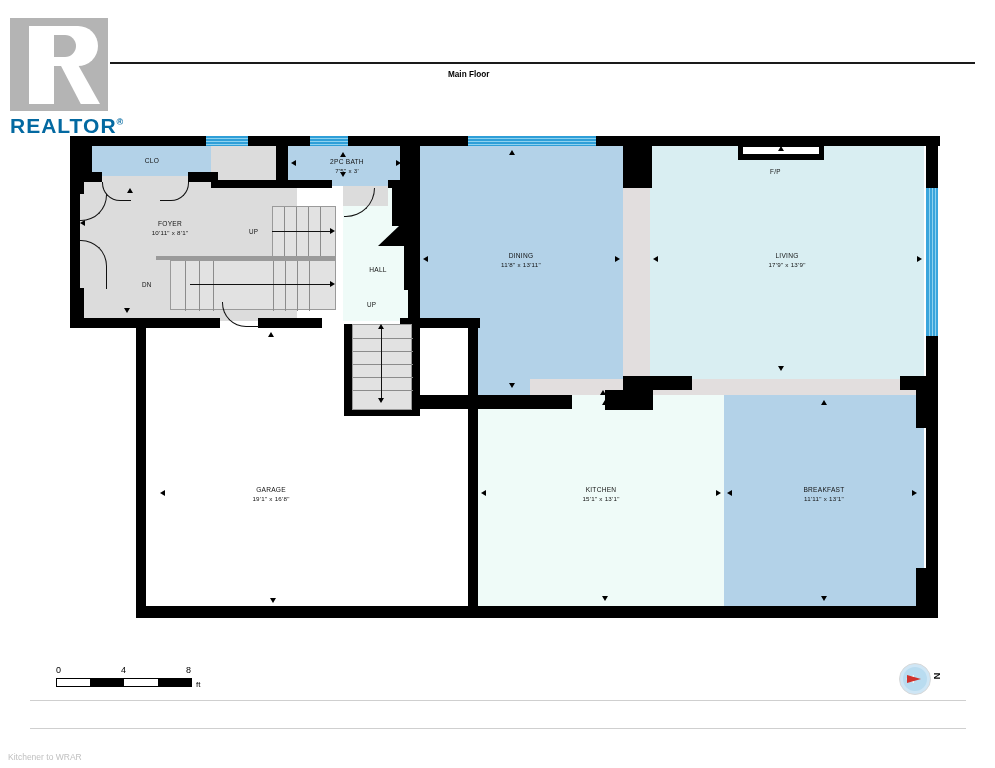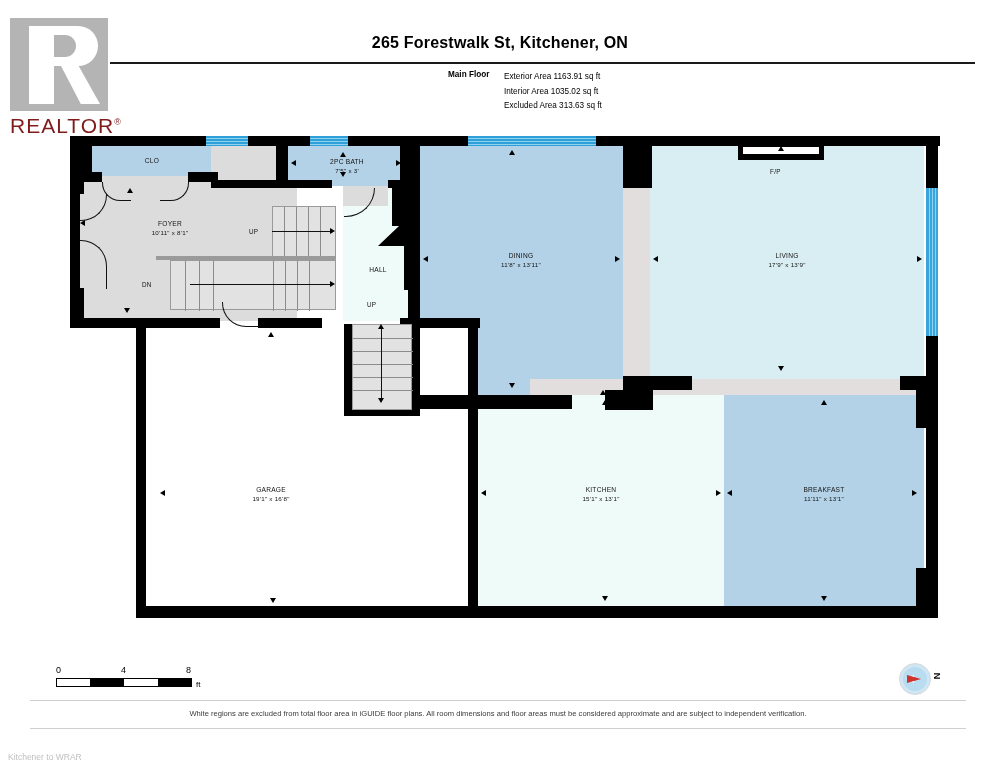--- a/index.html
+++ b/index.html
@@ -14,21 +14,21 @@
   #page{position:relative;width:995px;height:768px;}
 
   
   .logo{position:absolute;left:10px;top:18px;width:110px;height:118px;}
   .logo-sq{position:absolute;left:0;top:0;width:98px;height:93px;background:#b4b4b4;}
   .logo-r-stem{position:absolute;left:19px;top:8px;width:25px;height:78px;background:#fff;}
   .logo-r-bowl{position:absolute;left:44px;top:8px;width:44px;height:40px;background:#fff;border-radius:0 22px 22px 0;}
   .logo-r-hole{position:absolute;left:44px;top:17px;width:22px;height:22px;background:#b4b4b4;border-radius:0 11px 11px 0;}
   .logo-r-leg{position:absolute;left:50px;top:46px;width:40px;height:40px;background:#fff;
     clip-path:polygon(0 0, 44% 0, 100% 100%, 52% 100%);}
-  .logo-word{position:absolute;left:0;top:96px;font-size:21px;font-weight:400;letter-spacing:1px;color:#7f1d1d;}
+  .logo-word{position:absolute;left:0;top:96px;font-size:21px;font-weight:700;letter-spacing:1px;color:#0369a1;}
   .logo-word sup{font-size:9px;}
 
   .title{position:absolute;left:120px;top:34px;width:760px;text-align:center;
     font-size:16px;font-weight:bold;letter-spacing:.2px;}
   .title-rule{position:absolute;left:110px;top:62px;width:865px;height:2px;background:#1a1a1a;}
   .meta-label{position:absolute;left:448px;top:70px;font-size:8.2px;font-weight:bold;}
   .meta-lines{position:absolute;left:504px;top:70px;font-size:8.2px;line-height:14.5px;}
 
   
   #plan{position:absolute;left:0;top:128px;width:995px;height:500px;}
@@ -91,29 +91,23 @@
     <div class="logo-sq"></div>
     <div class="logo-r-stem"></div>
     <div class="logo-r-bowl"></div>
     <div class="logo-r-hole"></div>
     <div class="logo-r-leg"></div>
     <div class="logo-word">
       <span>REALTOR</span><sup>®</sup>
     </div>
   </div>
 
-  <div class="title">265 Forestwalk St, Kitchener, ON</div>
   <div class="title-rule"></div>
 
   <div class="meta-label">Main Floor</div>
-  <div class="meta-lines">
-    <div>Exterior Area 1163.91 sq ft</div>
-    <div>Interior Area 1035.02 sq ft</div>
-    <div>Excluded Area 313.63 sq ft</div>
-  </div>
 
   <div id="plan">
 
     <div class="room" style="left:92px;top:16px;width:119px;height:32px;background:#b3d2e8;"></div>
 
     <div class="room" style="left:211px;top:16px;width:86px;height:42px;background:#dcdcdc;"></div>
 
     <div class="room" style="left:78px;top:48px;width:219px;height:145px;background:#dcdcdc;"></div>
 
     <div class="room" style="left:288px;top:16px;width:118px;height:42px;background:#b3d2e8;"></div>
@@ -336,17 +330,16 @@
 
 
   <div class="compass">
     <div class="dial"></div>
     <div class="needle2"></div>
     <div class="needle"></div>
   </div>
   <div class="compass-n">N</div>
 
   <div class="foot-rule"></div>
-  <div class="disclaimer">White regions are excluded from total floor area in iGUIDE floor plans. All room dimensions and floor areas must be considered approximate and are subject to independent verification.</div>
   <div class="foot-rule2"></div>
   <div class="licensed">Kitchener to WRAR</div>
 
 </div>
 
 </body></html>

